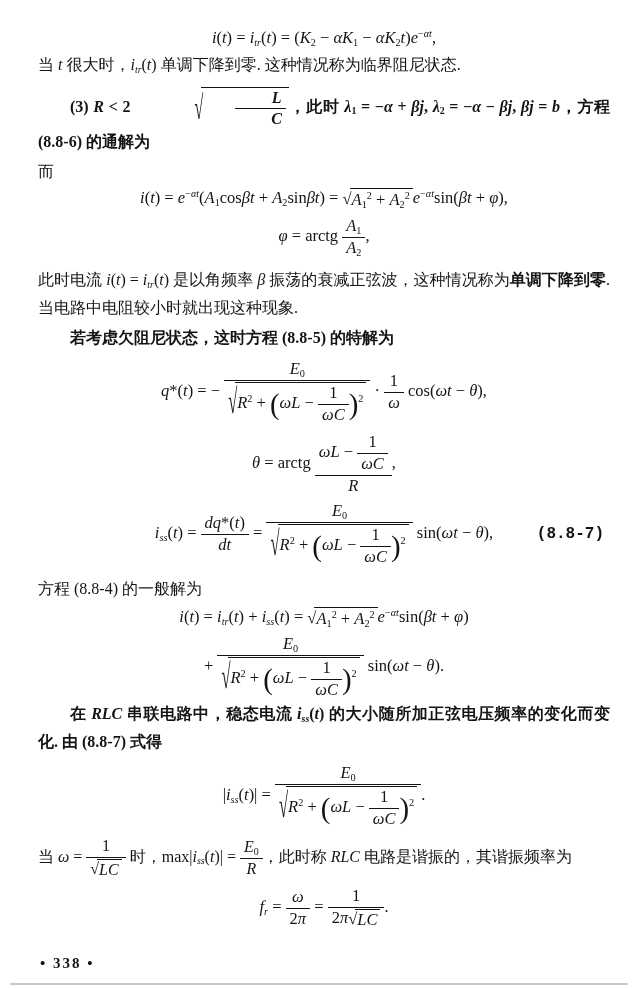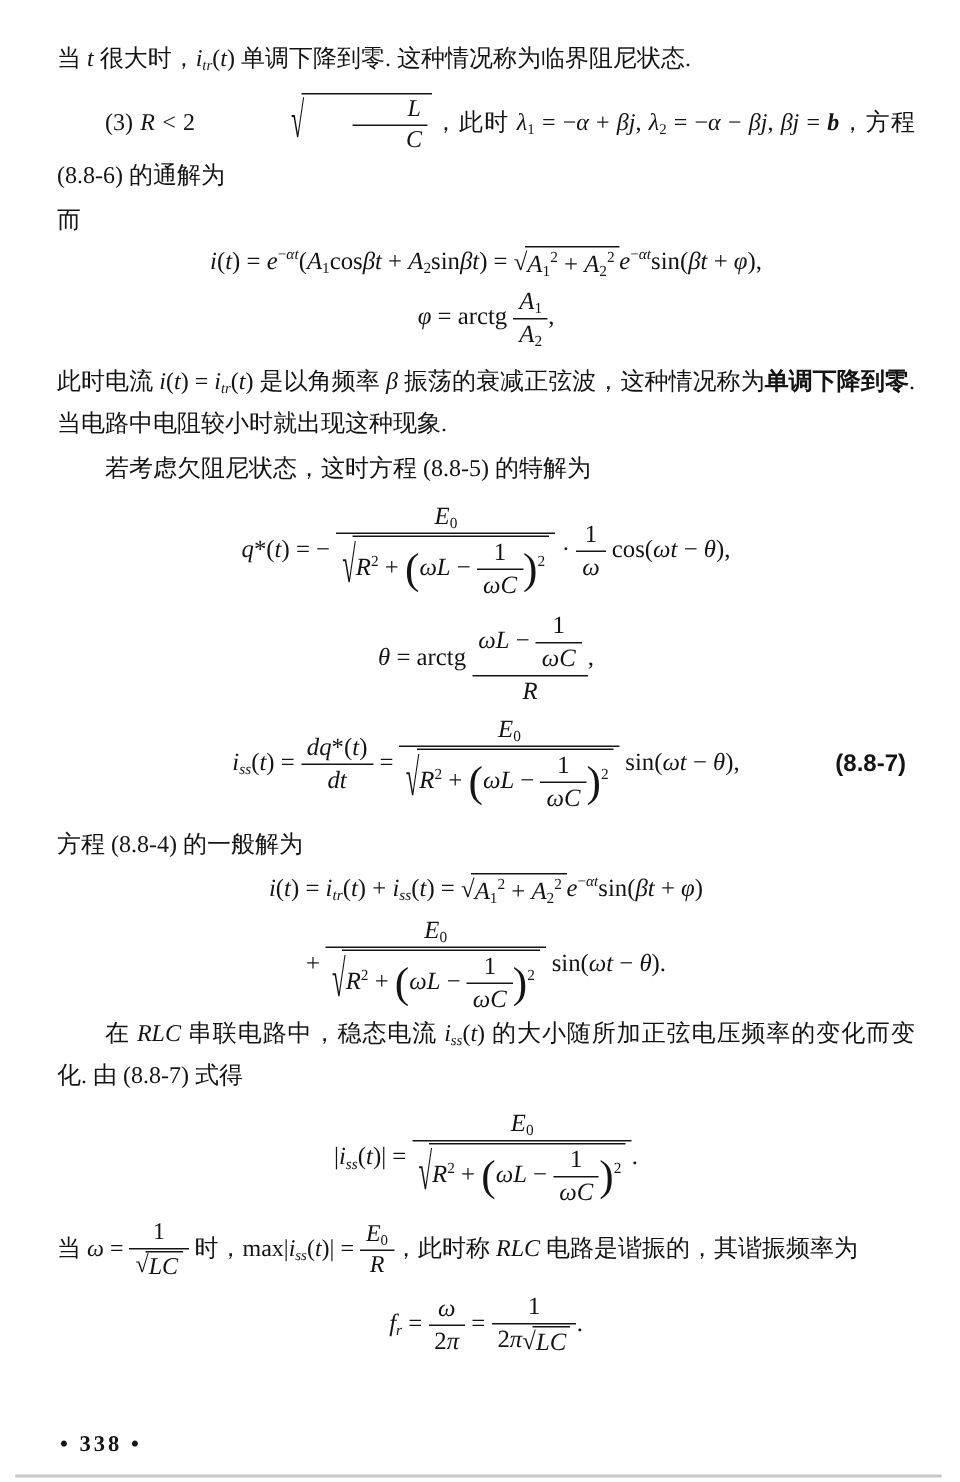--- a/index.html
+++ b/index.html
@@ -16,33 +16,33 @@
     padding: 24px 30px 0 38px;
     overflow: hidden;
     background: #ffffff;
   }
   .para {
     font-size: 16px;
     line-height: 28px;
     text-align: justify;
     margin: 0;
   }
-  .indent { text-indent: 2em; }
+  .indent { text-indent: 2em; font-weight: bold; }
   .eq {
     text-align: center;
     font-size: 16.5px;
     line-height: 1.25;
     margin: 0;
   }
   .eqrow { position: relative; }
   .eqnum {
     position: absolute; right: 6px; top: 50%;
     transform: translateY(-50%);
     font-weight: bold; font-size: 16px;
-    font-family: Liberation Sans, sans-serif;
+    font-family: Liberation Mono, monospace;
   }
   sub, sup { font-size: 0.62em; line-height: 0; }
   sup { vertical-align: 0.6em; }
   sub { vertical-align: -0.28em; }
   
   .fr { display: inline-block; vertical-align: middle; text-align: center; line-height: 1.15; }
   .fr > .n { display: block; border-bottom: 1.4px solid #141414; padding: 0 4px 1px; }
   .fr > .d { display: block; padding: 1px 4px 0; }
   
   .sq { display: inline-block; vertical-align: middle; white-space: nowrap; }
@@ -61,20 +61,21 @@
   }
   
   .mt2{margin-top:2px}.mt4{margin-top:4px}.mt6{margin-top:6px}.mt8{margin-top:8px}
   .mt10{}
 </style>
 </head>
 <body>
 
 <div class="page">
 
+  <div class="eq mt4"><i>i</i>(<i>t</i>) = <i>i</i><sub><i>tr</i></sub>(<i>t</i>) = (<i>K</i><sub>2</sub> − <i>αK</i><sub>1</sub> − <i>αK</i><sub>2</sub><i>t</i>)<i>e</i><sup>−<i>αt</i></sup>,</div>
 
   <p class="para mt2">当 <i>t</i> 很大时，<i>i</i><sub><i>tr</i></sub>(<i>t</i>) 单调下降到零. 这种情况称为临界阻尼状态.</p>
 
   <p class="para indent mt8">(3) <i>R</i> &lt; 2<span class="sq"><span class="rad big">√</span><span class="b"><span class="fr"><span class="n"><i>L</i></span><span class="d"><i>C</i></span></span></span></span>，此时 <i>λ</i><sub>1</sub> = −<i>α</i> + <i>βj</i>, <i>λ</i><sub>2</sub> = −<i>α</i> − <i>βj</i>, <i>βj</i> = <b><i>b</i></b>，方程 (8.8-6) 的通解为</p>
 
 
   <p class="para mt2">而</p>
 
   <div class="eq mt2"><i>i</i>(<i>t</i>) = <i>e</i><sup>−<i>αt</i></sup>(<i>A</i><sub>1</sub>cos<i>βt</i> + <i>A</i><sub>2</sub>sin<i>βt</i>) = <span class="sq"><span class="rad">√</span><span class="b"><i>A</i><sub>1</sub><sup>2</sup> + <i>A</i><sub>2</sub><sup>2</sup></span></span><i>e</i><sup>−<i>αt</i></sup>sin(<i>βt</i> + <i>φ</i>),</div>
 

